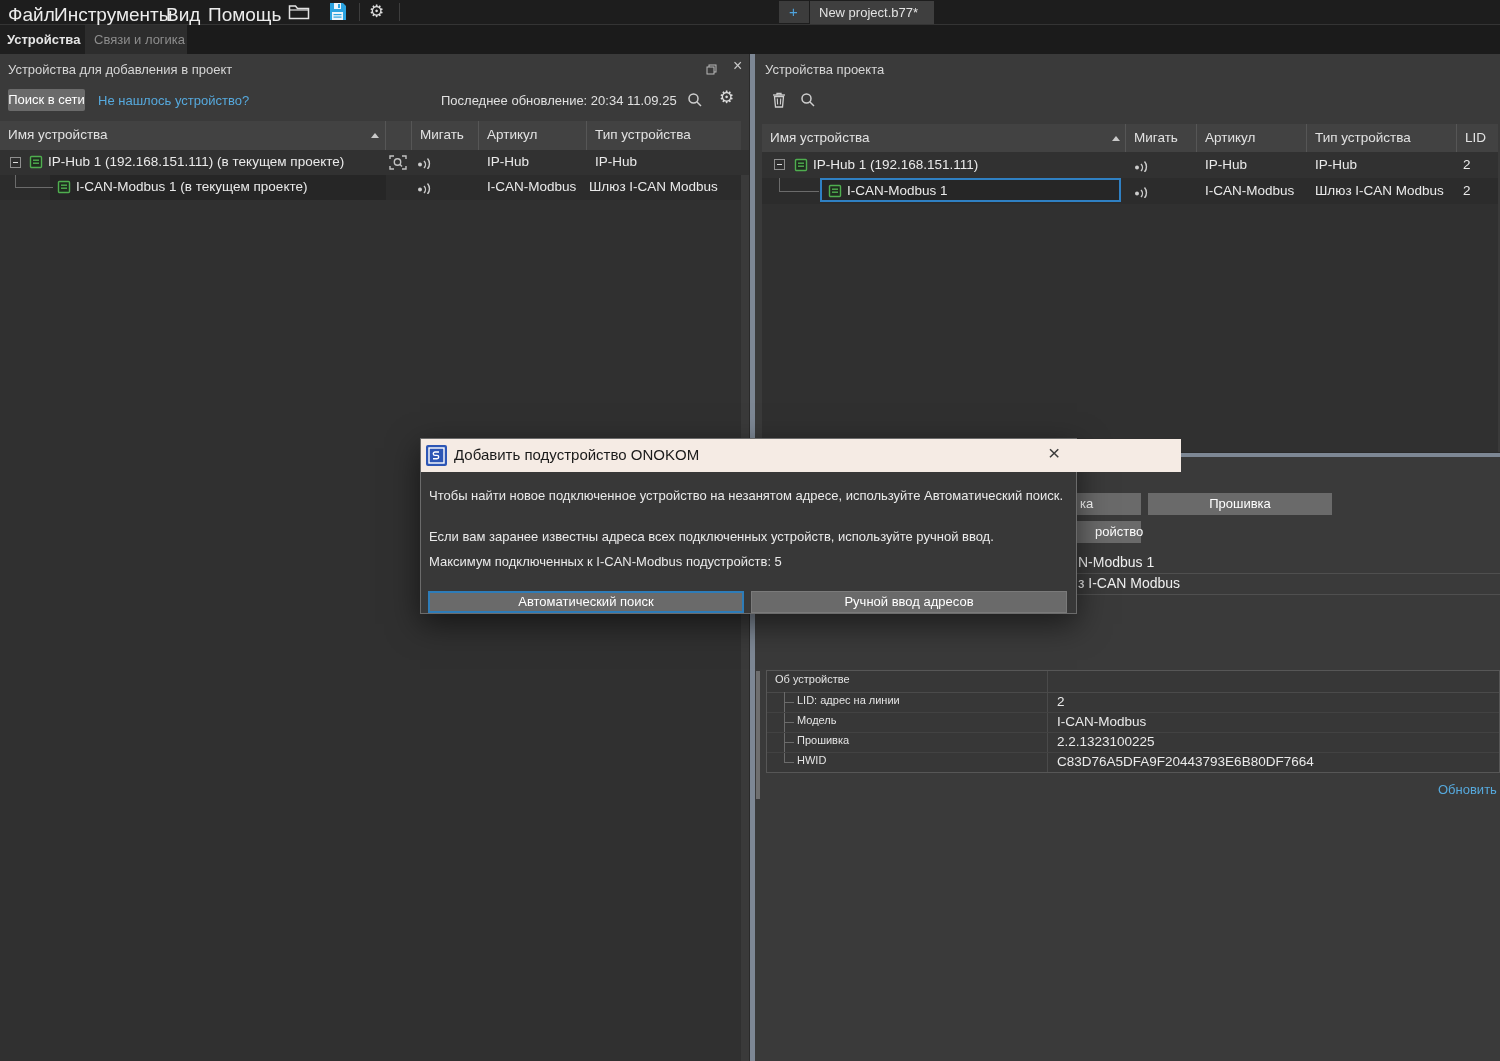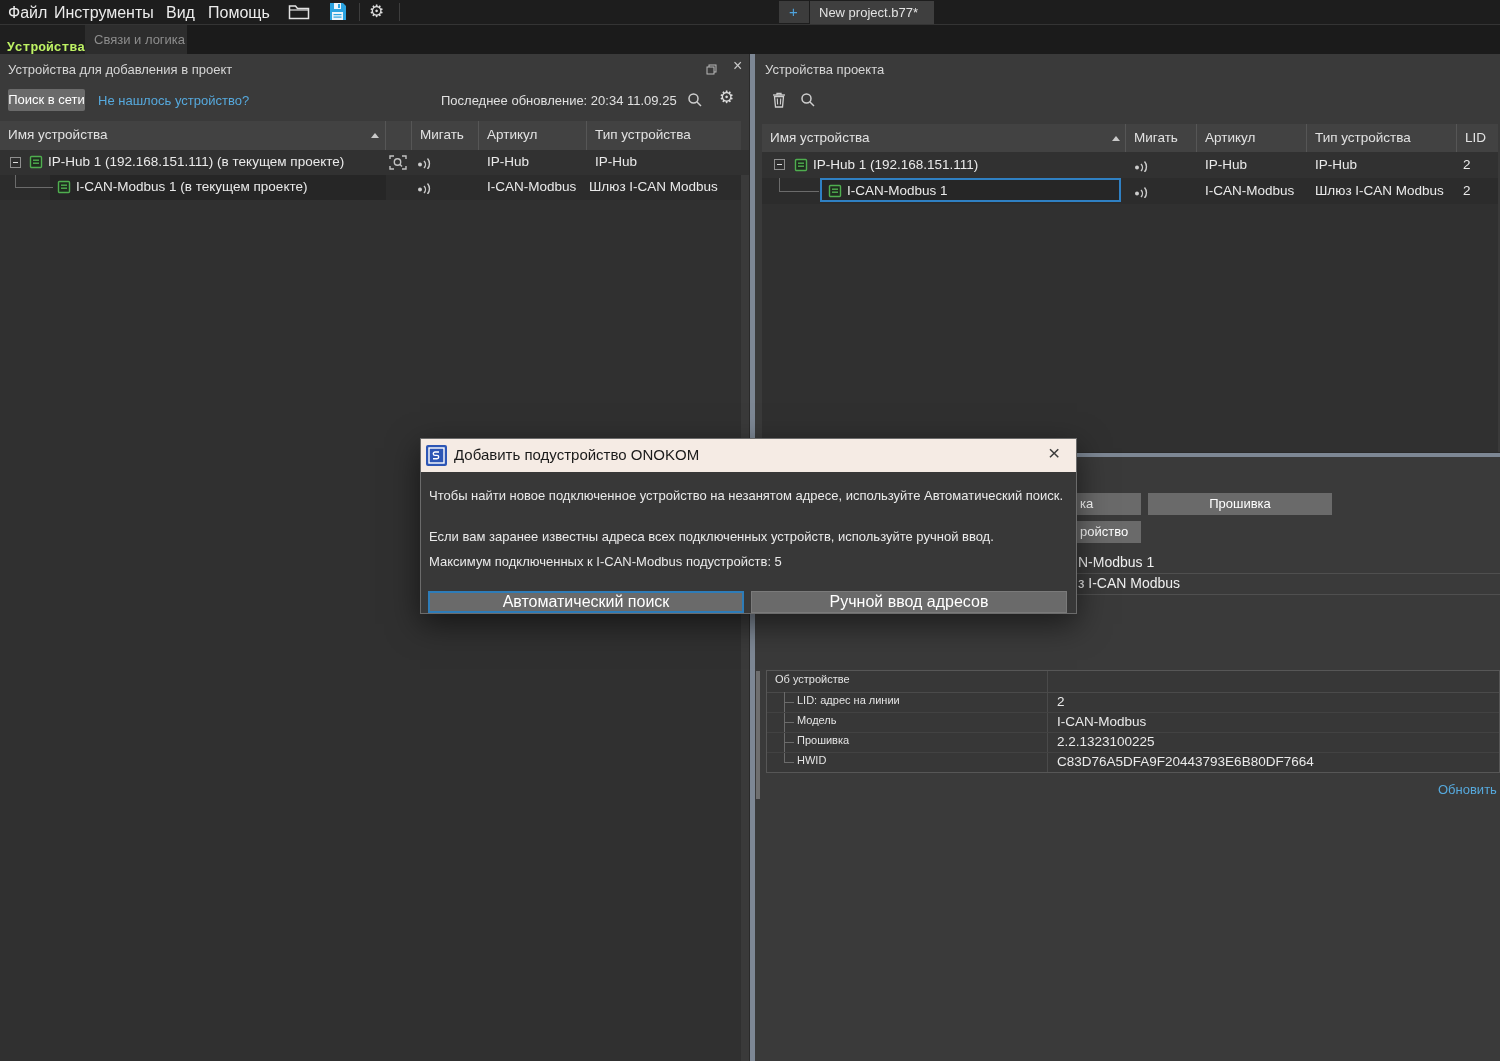--- a/index.html
+++ b/index.html
@@ -1,39 +1,39 @@
 <!DOCTYPE html>
 <html><head>
 <meta charset="utf-8">
 <style>
   html,body{margin:0;padding:0;background:#111;}
   #app{position:relative;width:1500px;height:1061px;overflow:hidden;
        font-family:"Liberation Sans","DejaVu Sans",sans-serif;
        background:#1e1e1e;color:#e6e6e6;font-size:13px;}
   .abs{position:absolute;}
   .t{position:absolute;white-space:nowrap;}
-  .menu-item{color:#ececec;font-size:16px;cursor:default;text-align:right;}
+  .menu-item{color:#ececec;font-size:19px;cursor:default;text-align:right;}
   .vsep{position:absolute;top:3px;width:1px;height:18px;background:#3d3d3d;}
   .btn{position:absolute;background:#6a6a6a;color:#fff;text-align:center;
        border:none;border-radius:2px;font-size:13px;line-height:22px;height:22px;
        font-family:inherit;padding:0;cursor:pointer;}
   .link{color:#56a9dd;cursor:pointer;}
   .hdrcell{position:absolute;top:0;height:100%;background:#424242;
            border-right:1px solid #565656;box-sizing:border-box;}
   .hdrlabel{position:absolute;top:6px;left:8px;color:#e2e2e2;font-size:13.5px;white-space:nowrap;}
   .tri-up{position:absolute;width:0;height:0;border-left:4px solid transparent;
           border-right:4px solid transparent;border-bottom:5px solid #c9c9c9;}
   .rowtext{position:absolute;color:#eaeaea;font-size:13.5px;white-space:nowrap;}
   .guide{position:absolute;background:#6b6b6b;}
   .expander{position:absolute;width:11px;height:11px;border:1px solid #8f8f8f;
             box-sizing:border-box;background:#2e2e2e;}
   .expander::after{content:"";position:absolute;left:2px;right:2px;top:4px;height:1px;background:#dcdcdc;}
   .proplabel{position:absolute;color:#e4e4e4;font-size:11px;white-space:nowrap;}
   .propval{position:absolute;left:1046px;color:#eaeaea;font-size:13.5px;white-space:nowrap;}
-  .dlg-btn{background:#6a6a6a;color:#fff;font-size:16px;height:22px;line-height:20px;
+  .dlg-btn{background:#6a6a6a;color:#fff;font-size:13px;height:22px;line-height:20px;
            text-align:center;position:absolute;box-sizing:border-box;border:1px solid #7a7a7a;cursor:pointer;}
 </style>
 </head>
 <body>
 
 <div id="app">
 
   <div class="abs" style="left:0;top:0;width:1500px;height:24px;background:#1d1d1d;border-bottom:1px solid #343434;">
     <span class="t menu-item" style="left:8px;top:4px;">Файл</span>
     <span class="t menu-item" style="left:54px;top:4px;">Инструменты</span>
@@ -63,21 +63,21 @@
     <span class="abs" style="left:779px;top:1px;width:30px;height:22px;background:#3c3c3c;text-align:center;">
       <span class="t" style="left:10px;top:2px;color:#4ea3dd;font-size:15px;">+</span>
     </span>
     <span class="abs" style="left:810px;top:1px;width:124px;height:23px;background:#3f3f3f;">
       <span class="t" style="left:9px;top:4px;color:#e3e3e3;font-size:13px;">New project.b77*</span>
     </span>
   </div>
 
   <div class="abs" style="left:0;top:25px;width:1500px;height:29px;background:#1b1b1b;">
     <span class="abs" style="left:0;top:0;width:85px;height:29px;background:#1f1f1f;">
-      <span class="t" style="left:7px;top:15px;color:#bef264;font-weight:bold;font-family:Liberation Mono, monospace;">Устройства</span>
+      <span class="t" style="left:7px;top:7px;color:#e5e5e5;font-weight:bold;">Устройства</span>
     </span>
     <span class="abs" style="left:85px;top:0;width:102px;height:29px;background:#2d2d2d;">
       <span class="t" style="left:9px;top:7px;color:#8d8d8d;">Связи и логика</span>
     </span>
   </div>
 
   <div class="abs" style="left:0;top:54px;width:750px;height:1007px;background:#3a3a3a;">
     <span class="t" style="left:8px;top:8px;color:#d6d6d6;">Устройства для добавления в проект</span>
     <span class="abs" style="left:706px;top:9px;">
       <svg width="11" height="11" viewBox="0 0 11 11">
@@ -258,21 +258,21 @@
         <span class="rowtext" style="left:701px;top:5px;">2</span>
       </div>
     </div>
 
     <div class="abs" style="left:0;top:398px;width:745px;height:5px;background:#7d8794;border-top:1px solid #2a2a2a;border-bottom:1px solid #2a2a2a;"></div>
 
     <div class="abs" style="left:0;top:403px;width:745px;height:604px;background:#3a3a3a;">
 
       <button class="btn" style="left:322px;top:36px;width:64px;text-align:left;padding-left:3px;border-radius:0;">ка</button>
       <button class="btn" style="left:393px;top:36px;width:184px;border-radius:0;">Прошивка</button>
-      <button class="btn" style="left:322px;top:64px;width:64px;text-align:left;padding-left:3px;border-radius:0;">ройство</button>
+      <button class="btn" style="left:322px;top:64px;width:64px;text-align:left;padding-left:18px;border-radius:0;">ройство</button>
 
       <div class="abs" style="left:320px;top:95px;width:425px;height:21px;border-bottom:1px solid #4f4f4f;">
         <span class="t" style="left:3px;top:2px;font-size:14px;color:#f0f0f0;">N-Modbus 1</span>
       </div>
       <div class="abs" style="left:320px;top:116px;width:425px;height:21px;border-bottom:1px solid #4f4f4f;">
         <span class="t" style="left:3px;top:2px;font-size:14px;color:#f0f0f0;">з I-CAN Modbus</span>
       </div>
 
       <div class="abs" style="left:1px;top:214px;width:4px;height:128px;background:#6f6f6f;"></div>
 
@@ -305,21 +305,21 @@
         </div>
       </div>
 
       <span class="t link" style="left:683px;top:325px;">Обновить</span>
     </div>
   </div>
 
   <div class="abs" style="left:420px;top:438px;width:657px;height:176px;background:#383838;border:1px solid #6b6b6b;
               box-sizing:border-box;box-shadow:0 10px 30px rgba(0,0,0,0.55);z-index:10;">
 
-    <div class="abs" style="left:0;top:0;width:655px;height:33px;background:#f5ebe4;">
+    <div class="abs" style="left:0;top:0;width:760px;height:33px;background:#f5ebe4;">
       <span class="abs" style="left:5px;top:6px;">
         <svg width="21" height="21" viewBox="0 0 21 21">
             <rect x="0" y="0" width="21" height="21" rx="2" fill="#2d56b5"></rect>
             <rect x="3" y="3" width="15" height="15" fill="none" stroke="#ffffff" stroke-width="1.4"></rect>
             <path d="M13 7 h-4 a1.7 1.7 0 0 0 0 3.4 h2 a1.7 1.7 0 0 1 0 3.4 h-4" fill="none" stroke="#ffffff" stroke-width="1.4"></path>
           </svg>
       </span>
       <span class="t" style="left:33px;top:7px;color:#1a1a1a;font-size:15px;">Добавить подустройство ONOKOM</span>
       <span class="t" style="left:627px;top:2px;color:#3c3c3c;font-size:21px;">×</span>
     </div>

